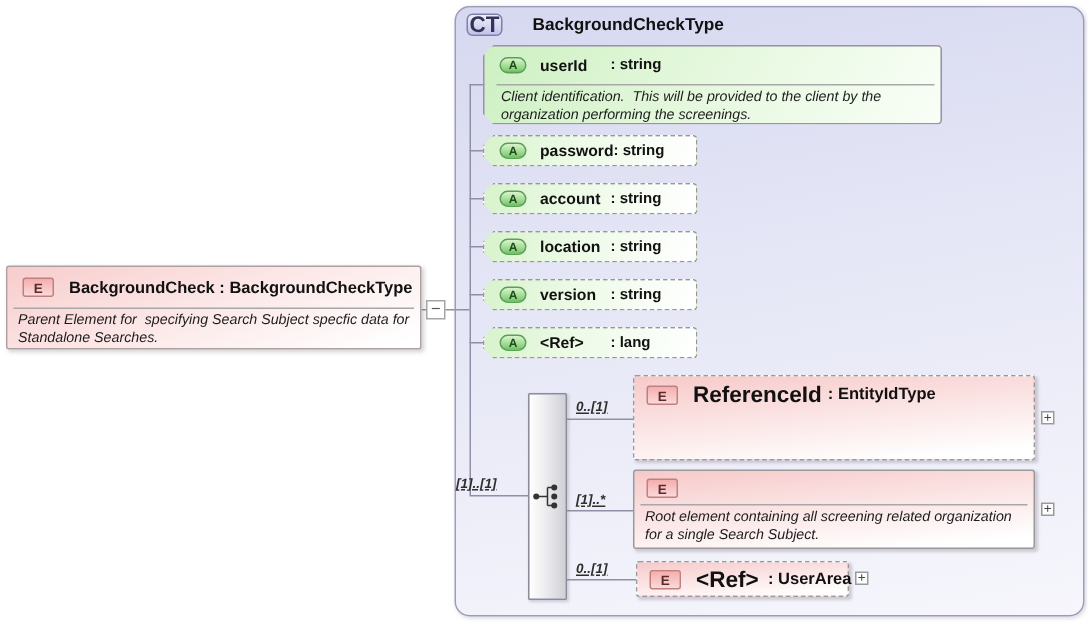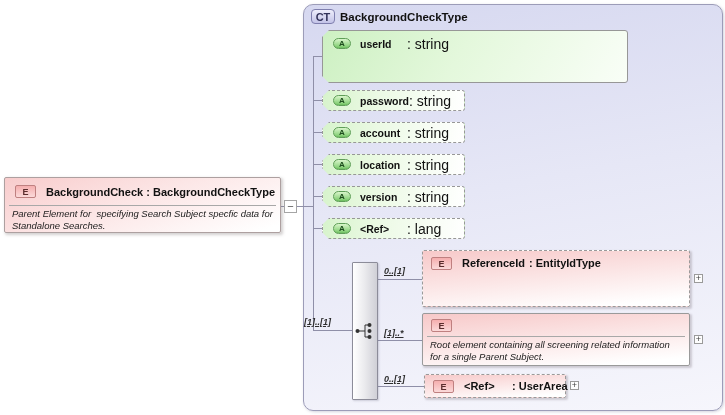--- a/index.html
+++ b/index.html
@@ -14,58 +14,58 @@
   .vline{width:1px;}
   
   .ct-container{
     left:303px;top:4px;width:420px;height:407px;border:1px solid #9c9cb8;border-radius:10px;
     background:linear-gradient(170deg,#d6d8f0 0%,#e6e7f6 45%,#f6f6fc 100%);
     box-shadow:1px 1px 3px rgba(130,130,160,.35);
   }
   .ct-header{left:311px;top:9px;display:flex;align-items:center;}
   .ct-icon{
     display:inline-block;width:24px;height:15px;border:1px solid #7f7fae;border-radius:4px;
-    background:linear-gradient(180deg,#eeeefb,#c3c3e8);color:#33335a;font-size:11px;font-weight:bold;
+    background:linear-gradient(180deg,#eeeefb,#c3c3e8);color:#33335a;font-size:15px;font-weight:bold;
     text-align:center;line-height:14px;box-sizing:border-box;
   }
-  .ct-title{margin-left:5px;font-size:11.5px;font-weight:bold;color:#111;}
+  .ct-title{margin-left:20px;font-size:11.5px;font-weight:bold;color:#111;}
   
   .attr{
     position:absolute;box-sizing:border-box;
     background:linear-gradient(100deg,#d7f3cc 0%,#ecfae5 40%,#ffffff 100%);
     border:1px dashed #979797;border-radius:0 3px 3px 0;
     clip-path:polygon(7px 0,100% 0,100% 100%,7px 100%,0 calc(100% - 7px),0 7px);
   }
   .attr.req{border-style:solid;background:linear-gradient(120deg,#cdf0c2 0%,#e4f8dc 45%,#f9fef7 100%);}
   .attr-row{display:flex;align-items:center;height:20px;padding-left:10px;}
   .attr.small{display:flex;align-items:center;padding-left:10px;}
   .a-icon{
     flex:none;display:inline-block;width:18px;height:11px;border:1px solid #5f9e58;border-radius:6px;
     background:linear-gradient(180deg,#d9f5cb 0%,#8bd27c 80%,#6cbb5e 100%);
     color:#1e4d1e;font-size:8px;font-weight:bold;text-align:center;line-height:10px;
     box-sizing:border-box;margin-right:9px;
   }
   .attr-name{font-size:10.5px;font-weight:bold;color:#111;min-width:47px;white-space:nowrap;}
-  .attr-type{font-size:14px;font-weight:normal;color:#111;white-space:nowrap;}
+  .attr-type{font-size:10px;font-weight:bold;color:#111;white-space:nowrap;}
   
   .el{
     position:absolute;box-sizing:border-box;border:1px solid #9a9a9a;border-radius:2px;
     background:linear-gradient(175deg,#f7c9c9 0%,#fbe4e4 45%,#ffffff 90%);
     box-shadow:1.5px 1.5px 2px rgba(120,110,120,.3);
   }
   .el.opt{border-style:dashed;}
   .el-row{display:flex;align-items:center;height:24px;padding-left:8px;}
   .el-row.tight{height:22px;}
   .e-icon{
     flex:none;display:inline-block;width:21px;height:13px;border:1px solid #bf8080;border-radius:2px;
     background:linear-gradient(180deg,#f5aeae 0%,#fbd9d9 100%);
     color:#5a2d2d;font-size:9px;font-weight:bold;text-align:center;line-height:12px;
     box-sizing:border-box;margin-right:10px;
   }
-  .el-name{font-size:11px;font-weight:bold;color:#111;white-space:nowrap;}
+  .el-name{font-size:15px;font-weight:bold;color:#111;white-space:nowrap;}
   .el-name.colgap{min-width:48px;}
   .el-type{font-size:11px;font-weight:bold;color:#111;white-space:nowrap;margin-left:4px;}
   .doc{
     margin:0 4px;padding:2px 3px 2px 3px;border-top:1px solid #a8a8a8;
     font-size:9.5px;line-height:11.5px;font-style:italic;color:#1c1c1c;white-space:pre-wrap;
   }
   
   .seq-box{
     left:352px;top:262px;width:26px;height:138px;border:1px solid #8c8c99;border-radius:1px;
     background:linear-gradient(90deg,#ffffff 0%,#ececef 45%,#cfcfd6 100%);
@@ -126,20 +126,21 @@
   <span class="ct-icon">CT</span>
   <span class="ct-title">BackgroundCheckType</span>
 </div>
 
 <div class="attr req" style="left:322px;top:30px;width:306px;height:53px;">
   <div class="attr-row" style="height:25px;">
     <span class="a-icon">A</span>
     <span class="attr-name">userId</span>
     <span class="attr-type">: string</span>
   </div>
+  <div class="doc" style="margin-left:8px;">Client identification.  This will be provided to the client by the organization performing the screenings.</div>
 </div>
 
 <div class="attr small" style="left:322px;top:90px;width:143px;height:21px;">
   <span class="a-icon">A</span>
   <span class="attr-name">password</span>
   <span class="attr-type">: string</span>
 </div>
 
 <div class="attr small" style="left:322px;top:122px;width:143px;height:21px;">
   <span class="a-icon">A</span>
@@ -189,21 +190,21 @@
     <span class="el-name">ReferenceId</span>
     <span class="el-type">: EntityIdType</span>
   </div>
 </div>
 <div class="plus" style="left:694px;top:274px;">+</div>
 
 <div class="el" style="left:422px;top:313px;width:268px;height:53px;">
   <div class="el-row tight">
     <span class="e-icon">E</span>
   </div>
-  <div class="doc">Root element containing all screening related information for a single Parent Subject.</div>
+  <div class="doc">Root element containing all screening related organization for a single Search Subject.</div>
 </div>
 <div class="plus" style="left:694px;top:335px;">+</div>
 
 <div class="el opt" style="left:424px;top:374px;width:142px;height:24px;">
   <div class="el-row tight">
     <span class="e-icon">E</span>
     <span class="el-name colgap">&lt;Ref&gt;</span>
     <span class="el-type" style="margin-left:0;">: UserArea</span>
   </div>
 </div>

